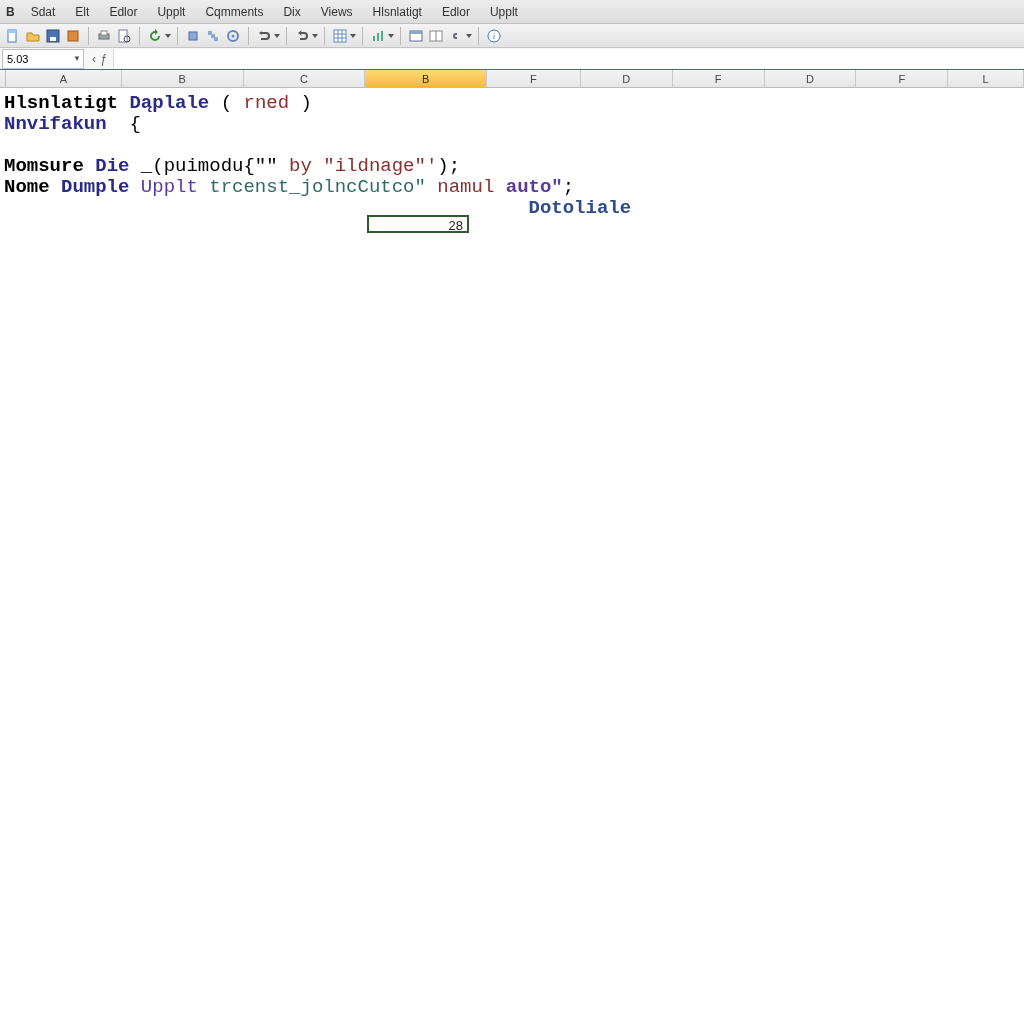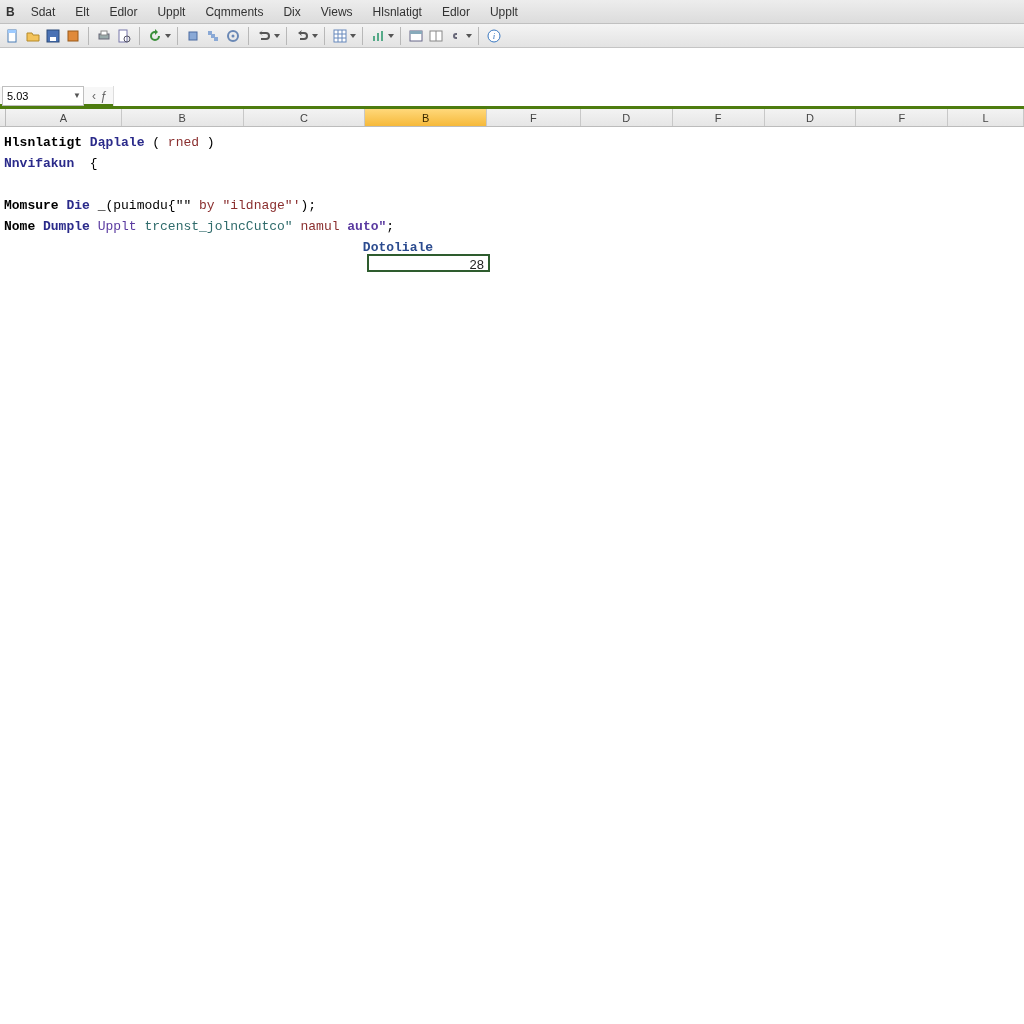--- a/index.html
+++ b/index.html
@@ -70,24 +70,23 @@
     border-left:3px solid transparent;
     border-right:3px solid transparent;
     border-top:4px solid #555;
     margin-top:1px;
   }
 
   
   .formula-row {
     display:flex;
     align-items:center;
-    border-bottom:5px solid #4d7c0f;
+    border-bottom:1px solid #4d7c0f;
     height:22px;
     background:#f7f7f7;
-    margin-top:39px;
   }
   .namebox {
     width:82px;
     height:20px;
     border:1px solid #bfbfbf;
     background:#fff;
     display:flex;
     align-items:center;
     justify-content:space-between;
     margin:0 2px 0 2px;
@@ -143,21 +142,21 @@
     height:calc(1024px - 24px - 24px - 22px - 18px);
     overflow:hidden;
   }
 
   
   .code-overlay {
     position:absolute;
     top:5px;
     left:4px;
     font-family: "Consolas","Courier New",monospace;
-    font-size:13px;
+    font-size:19px;
     line-height:21px;
     white-space:pre;
   }
   .kw { font-weight:bold; color:#000; }
   .nm { color:#2a2a8a; font-weight:bold; }
   .paren { color:#000; }
   .brown { color:#8a2e2e; }
   .str { color:#8a2e2e; }
   .id { color:#5a3aa0; }
   .purple { color:#5a3aa0; font-weight:bold;}
@@ -360,15 +359,15 @@
 
 <div class="sheet-body">
 
   <div class="code-overlay"><span class="kw">Hlsnlatigt</span> <span class="nm">Dąplale</span><span class="paren"> ( </span><span class="brown">rned</span><span class="paren"> )</span>
 <span class="nm">Nnvifakun</span><span>  {</span>
 <span></span>
 <span class="kw">Momsure</span><span class="nm"> Die</span><span> _(puimodu{""</span><span class="brown"> by</span><span class="str"> "ildnage"'</span><span>);</span>
 <span class="kw">Nome</span><span class="nm"> Dumple</span><span class="id"> Upplt</span><span class="teal"> trcenst_jolncCutco"</span><span class="brown"> namul</span><span class="purple"> auto"</span><span>;</span>
                                               <span class="centered-label">Dotoliale</span></div>
 
-  <div class="active-cell" style="left:367px; top:127px; width:123px; height:18px;">28</div>
+  <div class="active-cell" style="left:367px; top:127px; width:102px; height:18px;">28</div>
 
 </div>
 
 </body></html>

